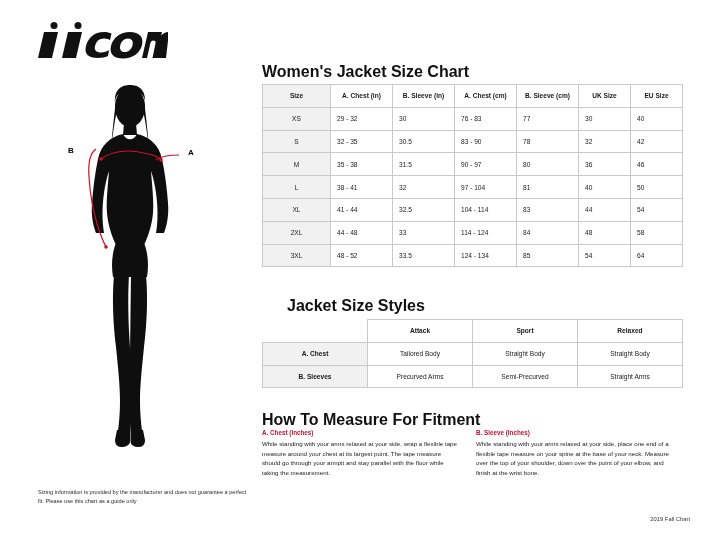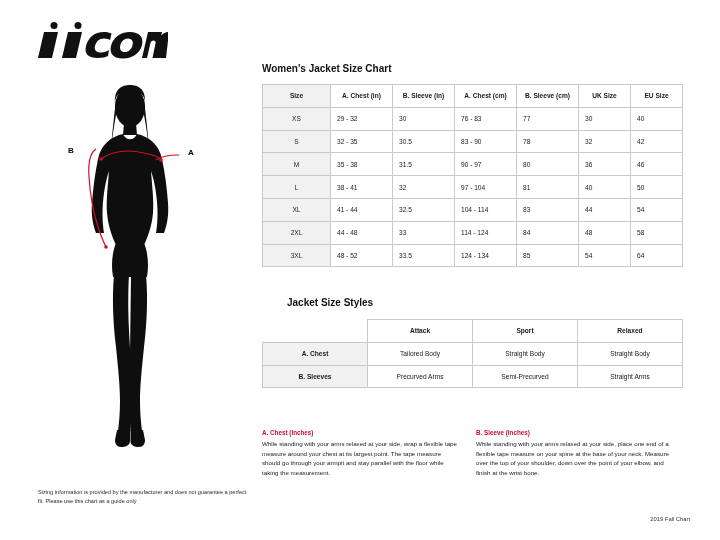--- a/index.html
+++ b/index.html
@@ -50,21 +50,21 @@
   #disclaimer {
     position: absolute;
     left: 38px; top: 488px;
     width: 210px;
     font-size: 5.6px;
     line-height: 1.55;
     color: #2b2b2b;
   }
 
   .section-title {
-    font-size: 10px;
+    font-size: 16px;
     font-weight: bold;
     color: #111;
     margin: 0;
   }
   #size-chart-title { position: absolute; left: 262px; top: 63px; }
   #styles-title     { position: absolute; left: 262px; top: 297px; margin-left: 25px; }
   #measure-title    { position: absolute; left: 262px; top: 411px; }
 
   table {
     border-collapse: collapse;
@@ -328,20 +328,21 @@
       </tr>
       <tr>
         <td class="head-col">B. Sleeves</td>
         <td>Precurved Arms</td>
         <td>Semi-Precurved</td>
         <td>Straight Arms</td>
       </tr>
     </tbody>
   </table>
 
+  <h1 class="section-title" id="measure-title">How To Measure For Fitment</h1>
 
   <div id="measure-block">
     <div class="measure-col">
       <div class="measure-head">A. Chest (Inches)</div>
       <div class="measure-body">While standing with your arms relaxed at your side, wrap a flexible tape measure around your chest at its largest point. The tape measure should go through your armpit and stay parallel with the floor while taking the measurement.</div>
     </div>
     <div class="measure-col">
       <div class="measure-head">B. Sleeve (Inches)</div>
       <div class="measure-body">While standing with your arms relaxed at your side, place one end of a flexible tape measure on your spine at the base of your neck. Measure over the top of your shoulder, down over the point of your elbow, and finish at the wrist bone.</div>
     </div>

